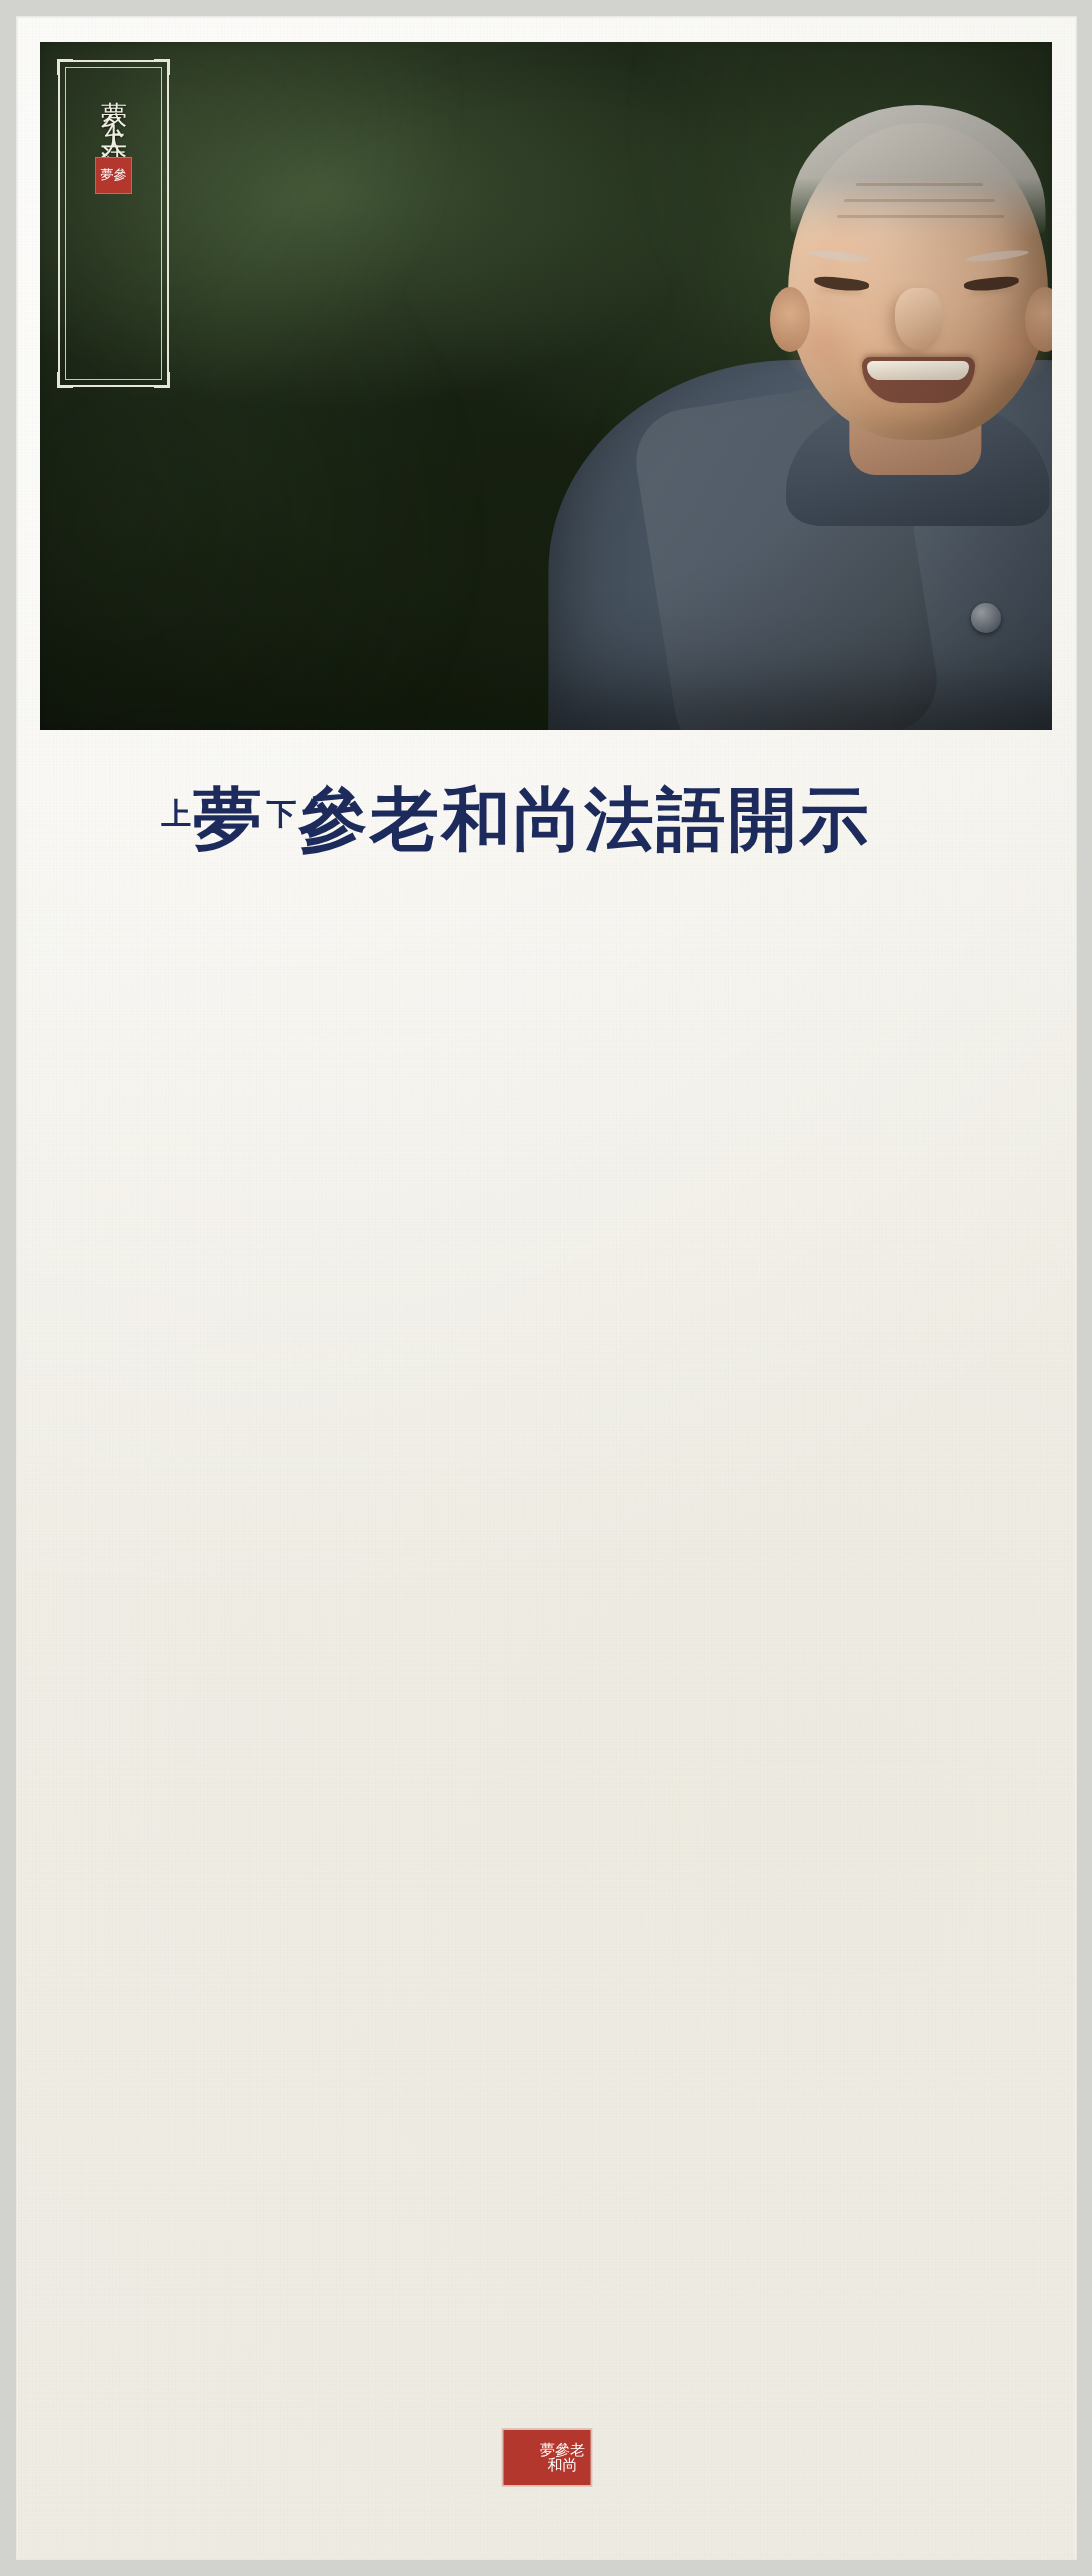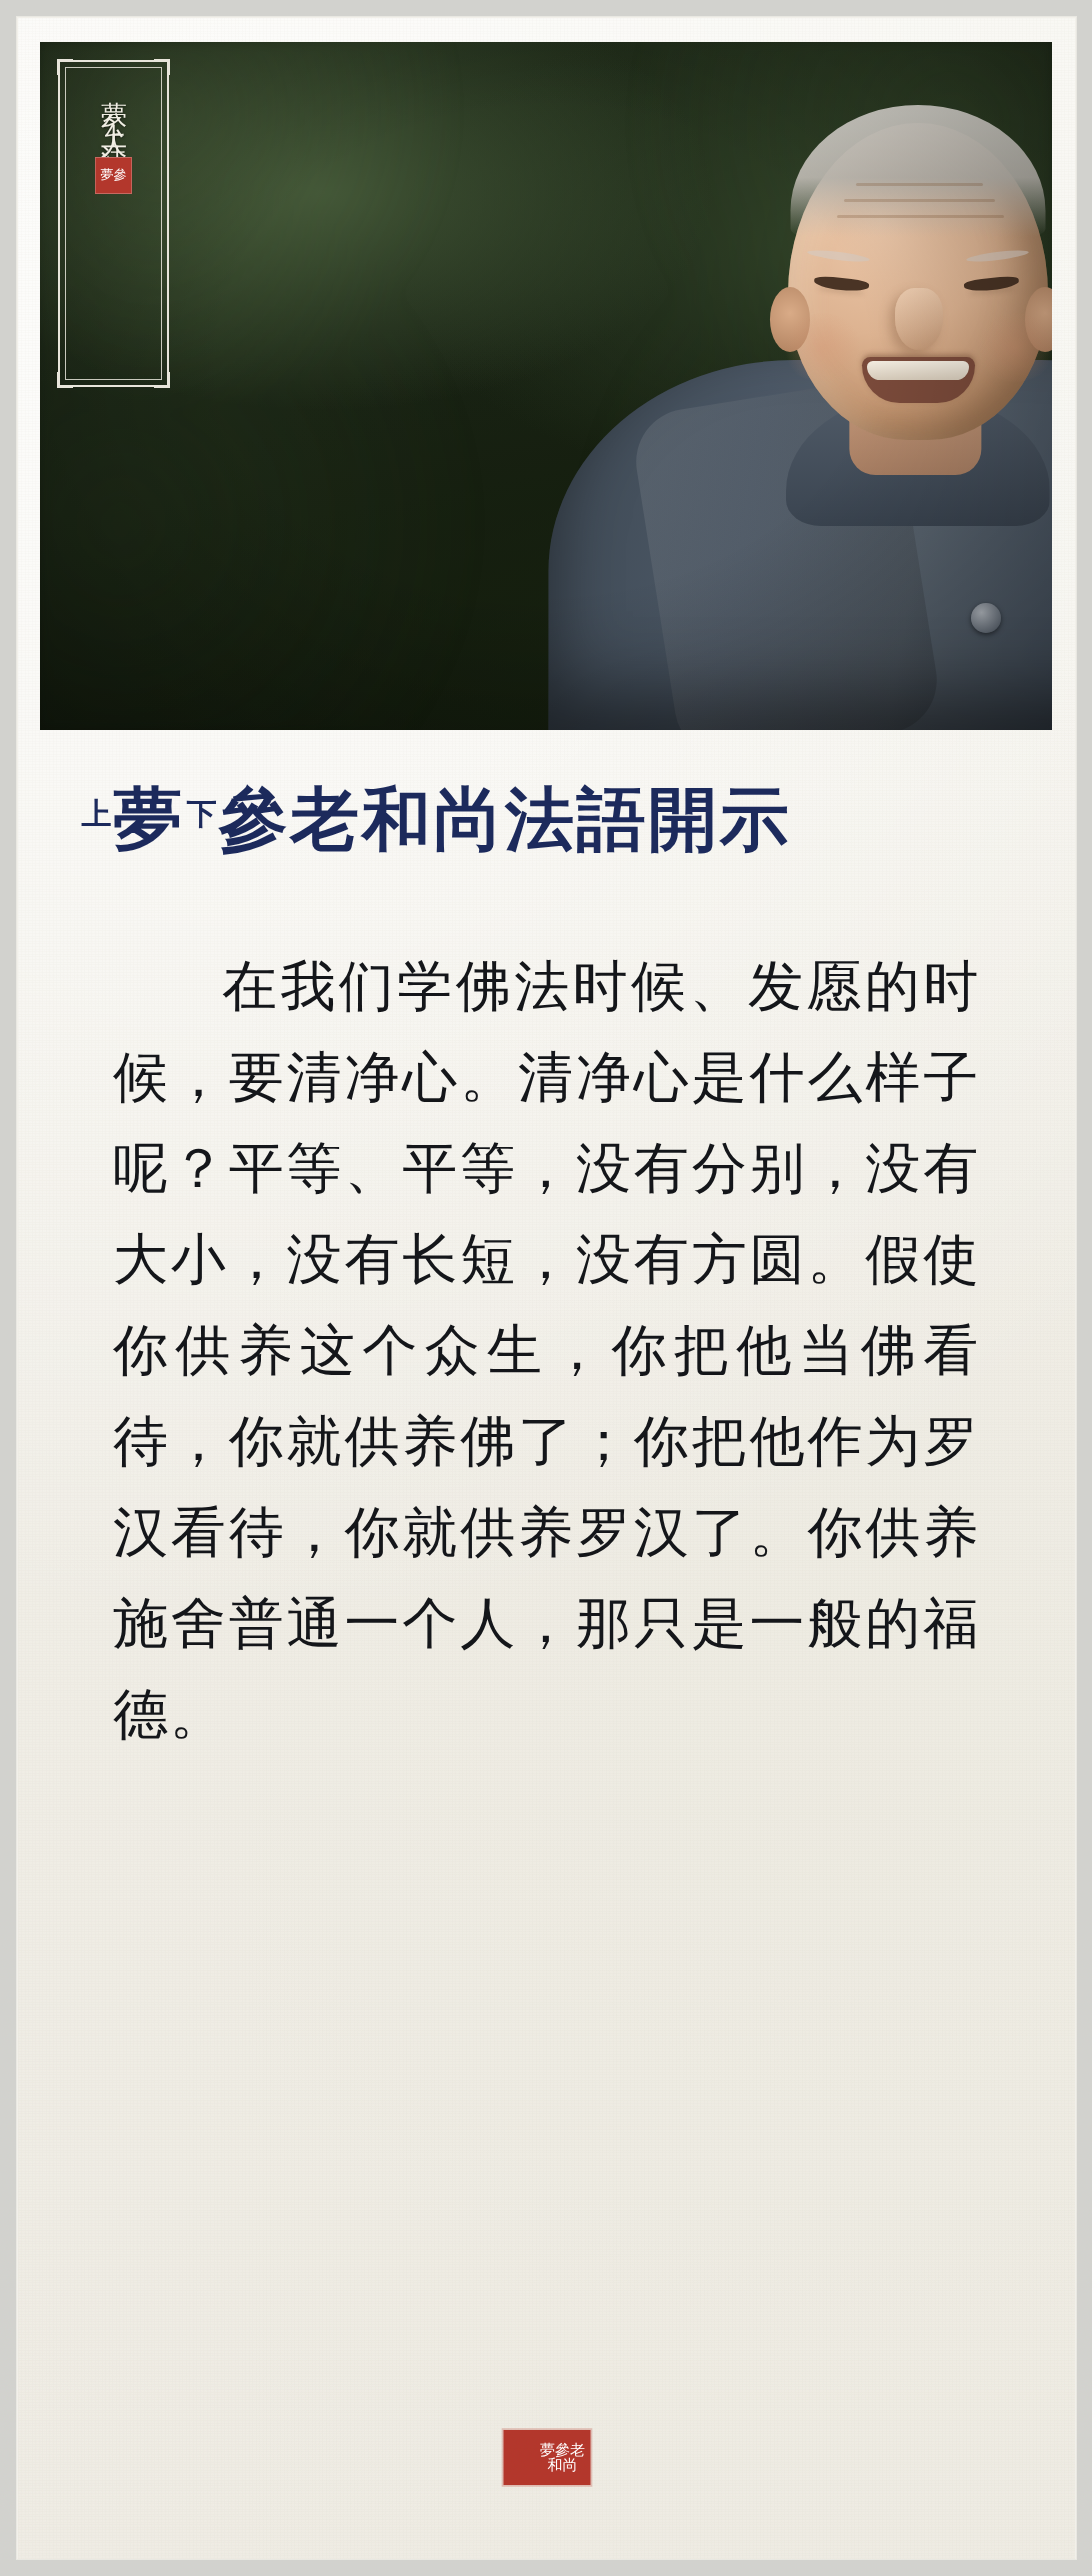--- a/index.html
+++ b/index.html
@@ -363,21 +363,21 @@
   .pc-tr { right: -2.6px; top: -2.6px; border-left: none; border-bottom: none; }
   .pc-bl { left: -2.6px; bottom: -2.6px; border-right: none; border-top: none; }
   .pc-br { right: -2.6px; bottom: -2.6px; border-left: none; border-top: none; }
 
   
   .title {
     position: absolute;
     left: 0;
     top: 774px;
     width: 871px;
-    text-align: center;
+    text-align: right;
     color: #1c2a5c;
     font-size: 65px;
     letter-spacing: 2.6px;
     font-family: "Liberation Serif", serif;
     font-weight: 700;
     z-index: 10;
     white-space: nowrap;
   }
   .title .small {
     font-size: 30px;
@@ -473,20 +473,19 @@
     <div class="plaque-inner">
       <div class="plaque-chars">夢公上人法語</div>
       <div class="plaque-seal">夢參</div>
     </div>
   </div>
 
   <div class="title">
     <span class="small">上</span><span class="big">夢</span><span class="small">下</span><span class="big">參老和尚法語開示</span>
   </div>
 
-  <div class="body-text">在我们学佛法时候、发愿的时候，要清净心。清净心是什么样子呢？平等、平等，没有分别，没有大小，没有长短，没有方圆。假使你供养这个众生，你把他当佛看待，你就供养佛了；你把他作为罗汉看待，你就供养罗汉了。你供养施舍普通一个人，那只是一般的福德。</div>
 
   <div class="bottom-seal">夢參老和尚</div>
 
   <div class="inner-hairline"></div>
   <div class="outer-frame"></div>
 </div>
 
 
 </body></html>

